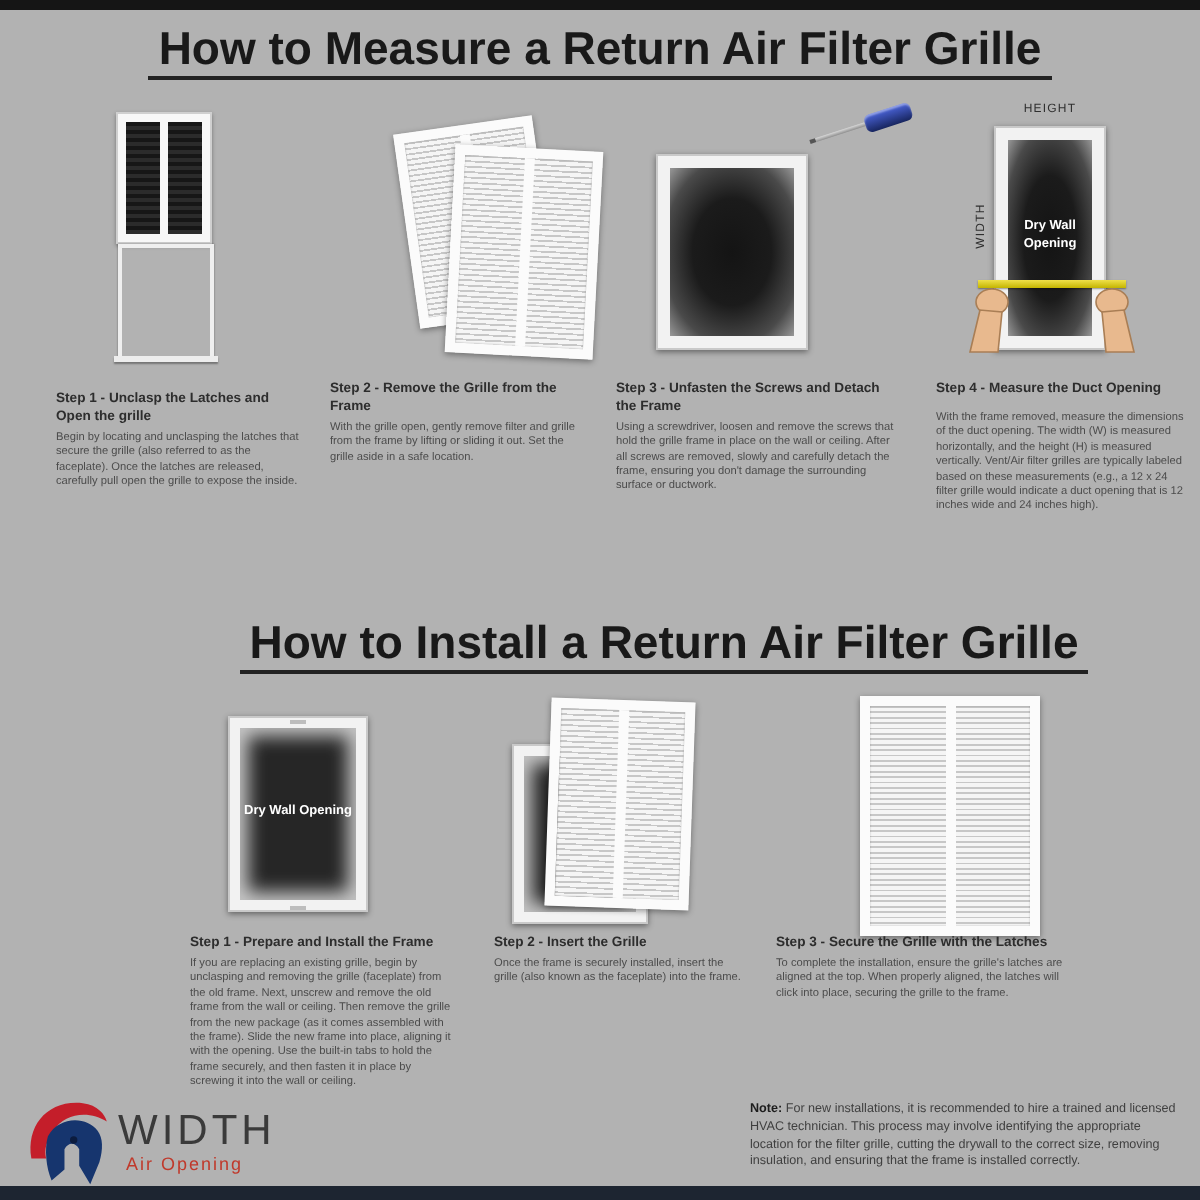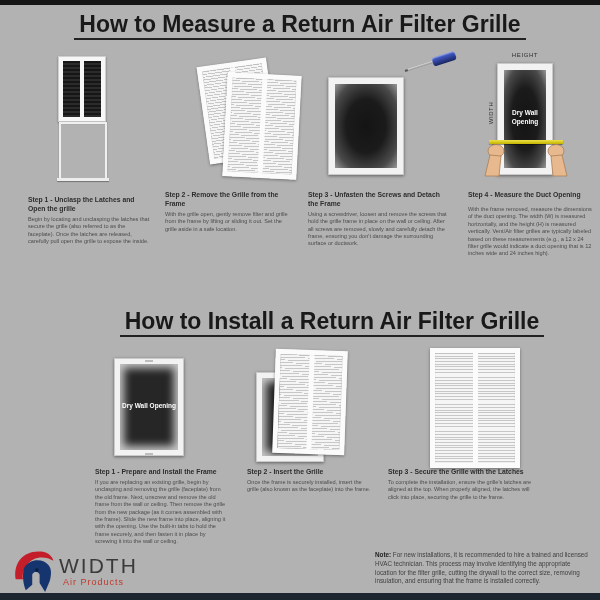--- a/index.html
+++ b/index.html
@@ -181,17 +181,17 @@
     <b>Note:</b><span> For new installations, it is recommended to hire a trained and licensed HVAC technician. This process may involve identifying the appropriate location for the filter grille, cutting the drywall to the correct size, removing insulation, and ensuring that the frame is installed correctly.</span>
   </div>
 
   <div class="logo">
     <svg class="logo-helmet" width="46" height="48" viewBox="0 0 50 52">
       <path d="M4,36 C1,18 13,4 32,6 C40,7 44,12 45,16 C36,10 22,11 16,21 C12,27 11,31 12,36 Z" fill="#c41e2a"></path>
       <path d="M13,24 C19,13 34,13 40,21 C43,25 43,31 41,38 L36,50 L30,40 L30,31 C28,27 24,27 22,31 L22,42 L15,48 C12,41 11,31 13,24 Z" fill="#16356e"></path>
       <circle cx="27" cy="26" r="2" fill="#0c1c3e"></circle>
     </svg>
     <div class="logo-brand">WIDTH</div>
-    <div class="logo-tagline">Air Products</div>
+    <div class="logo-tagline">Air Opening</div>
   </div>
 
   <div class="strip-bottom"></div>
 </div>
 
 </body></html>

